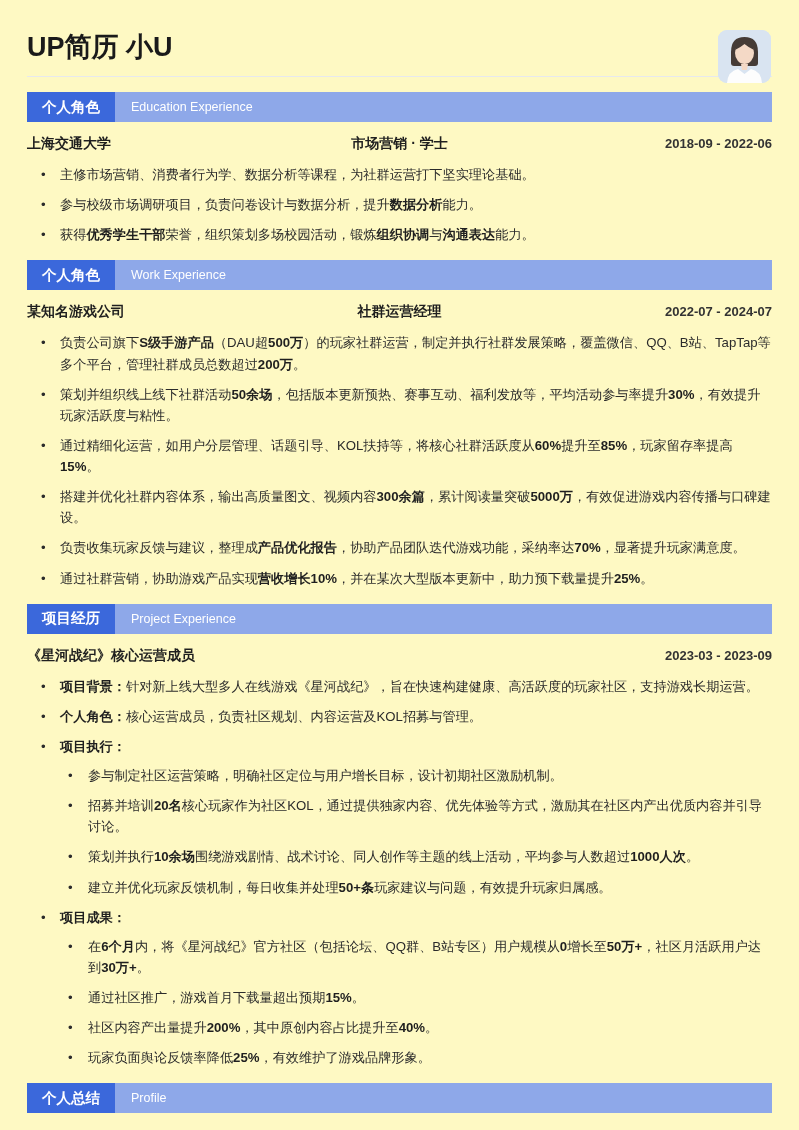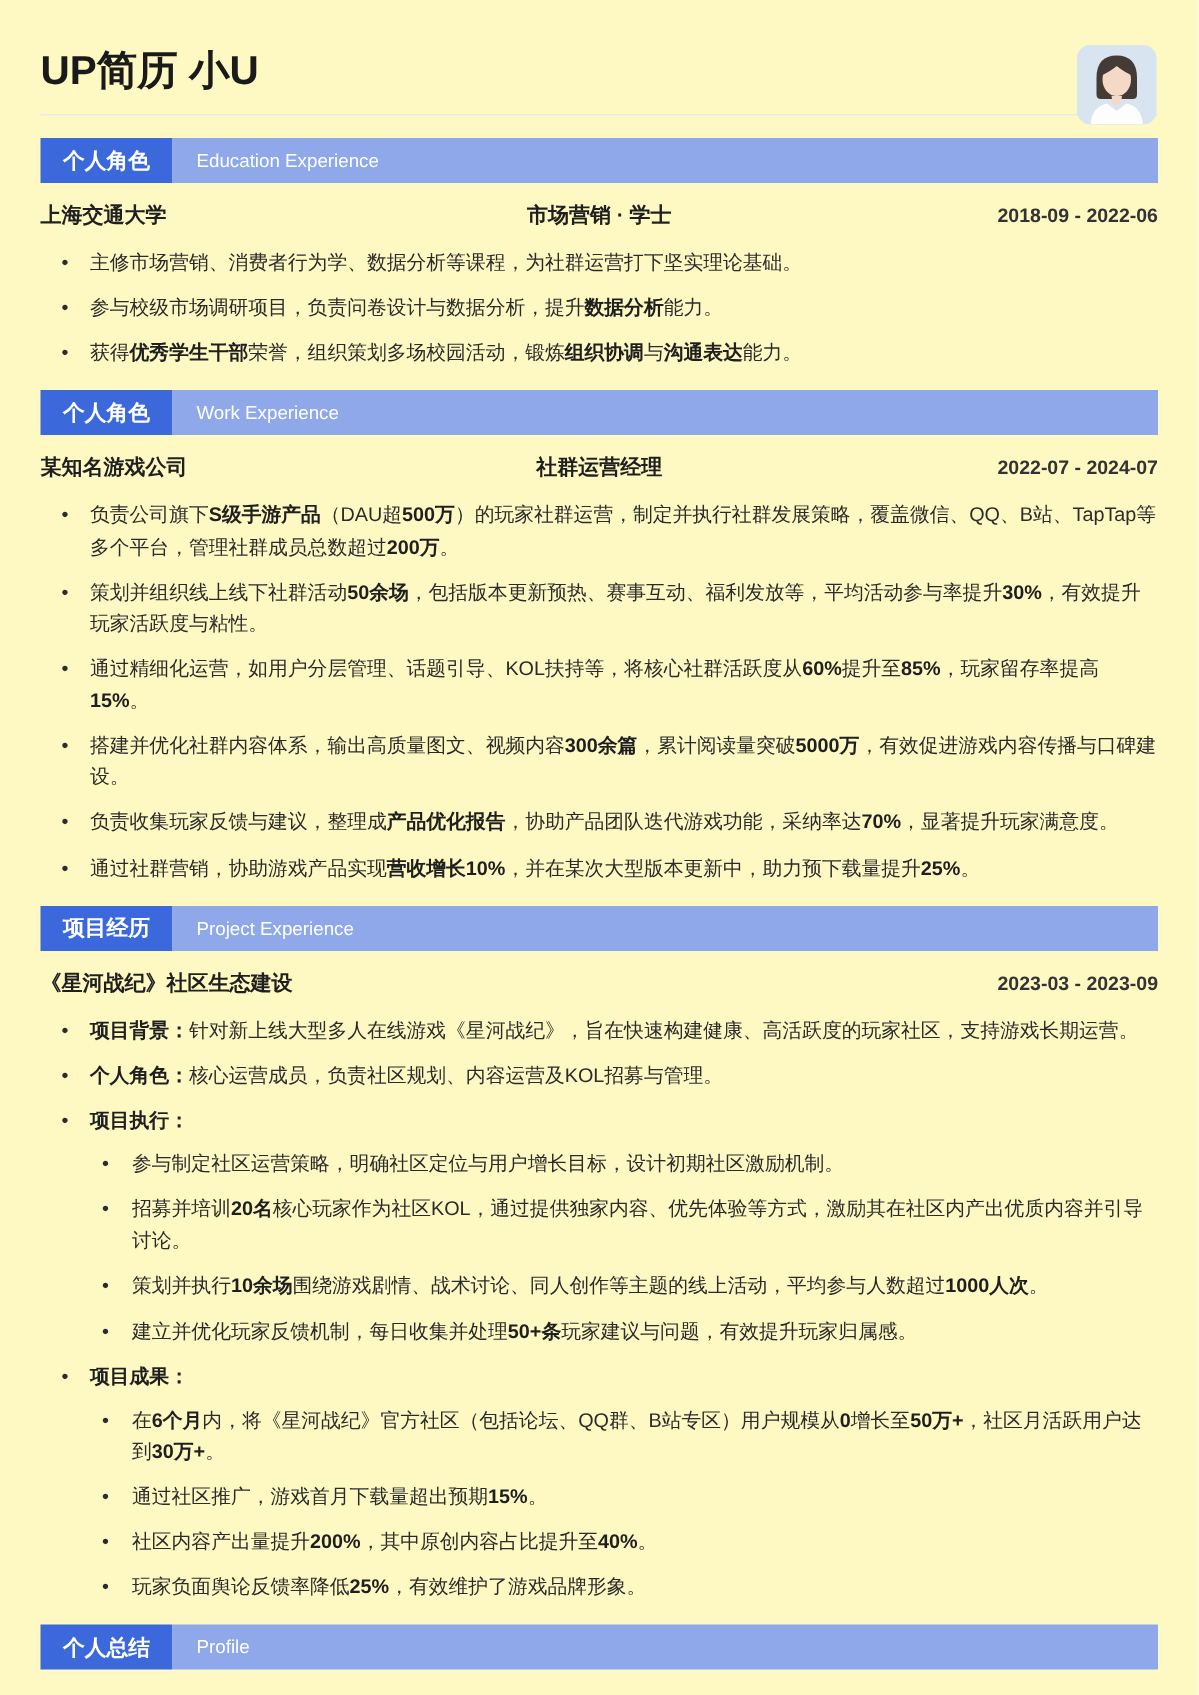--- a/index.html
+++ b/index.html
@@ -85,21 +85,21 @@
             <li>负责收集玩家反馈与建议，整理成<b>产品优化报告</b>，协助产品团队迭代游戏功能，采纳率达<b>70%</b>，显著提升玩家满意度。</li>
             <li>通过社群营销，协助游戏产品实现<b>营收增长10%</b>，并在某次大型版本更新中，助力预下载量提升<b>25%</b>。</li>
           </ul>
         </section>
         <section>
           <div class="section-header">
             <div class="sh-zh" style="background: rgb(59, 104, 219);">项目经历</div>
             <div class="sh-en" style="background: rgb(142, 168, 233);">Project Experience</div>
           </div>
           <div class="entry-row">
-            <div class="entry-name">《星河战纪》社区生态建设</div>
+            <div class="entry-name">《星河战纪》核心运营成员</div>
             <div class="entry-date">2023-03 - 2023-09</div>
           </div>
           <ul class="bullets">
             <li><b>项目背景：</b>针对新上线大型多人在线游戏《星河战纪》，旨在快速构建健康、高活跃度的玩家社区，支持游戏长期运营。</li>
             <li><b>个人角色：</b>核心运营成员，负责社区规划、内容运营及KOL招募与管理。</li>
             <li><b>项目执行：</b><ul class="bullets sub">
                 <li>参与制定社区运营策略，明确社区定位与用户增长目标，设计初期社区激励机制。</li>
                 <li>招募并培训<b>20名</b>核心玩家作为社区KOL，通过提供独家内容、优先体验等方式，激励其在社区内产出优质内容并引导讨论。</li>
                 <li>策划并执行<b>10余场</b>围绕游戏剧情、战术讨论、同人创作等主题的线上活动，平均参与人数超过<b>1000人次</b>。</li>
                 <li>建立并优化玩家反馈机制，每日收集并处理<b>50+条</b>玩家建议与问题，有效提升玩家归属感。</li>

